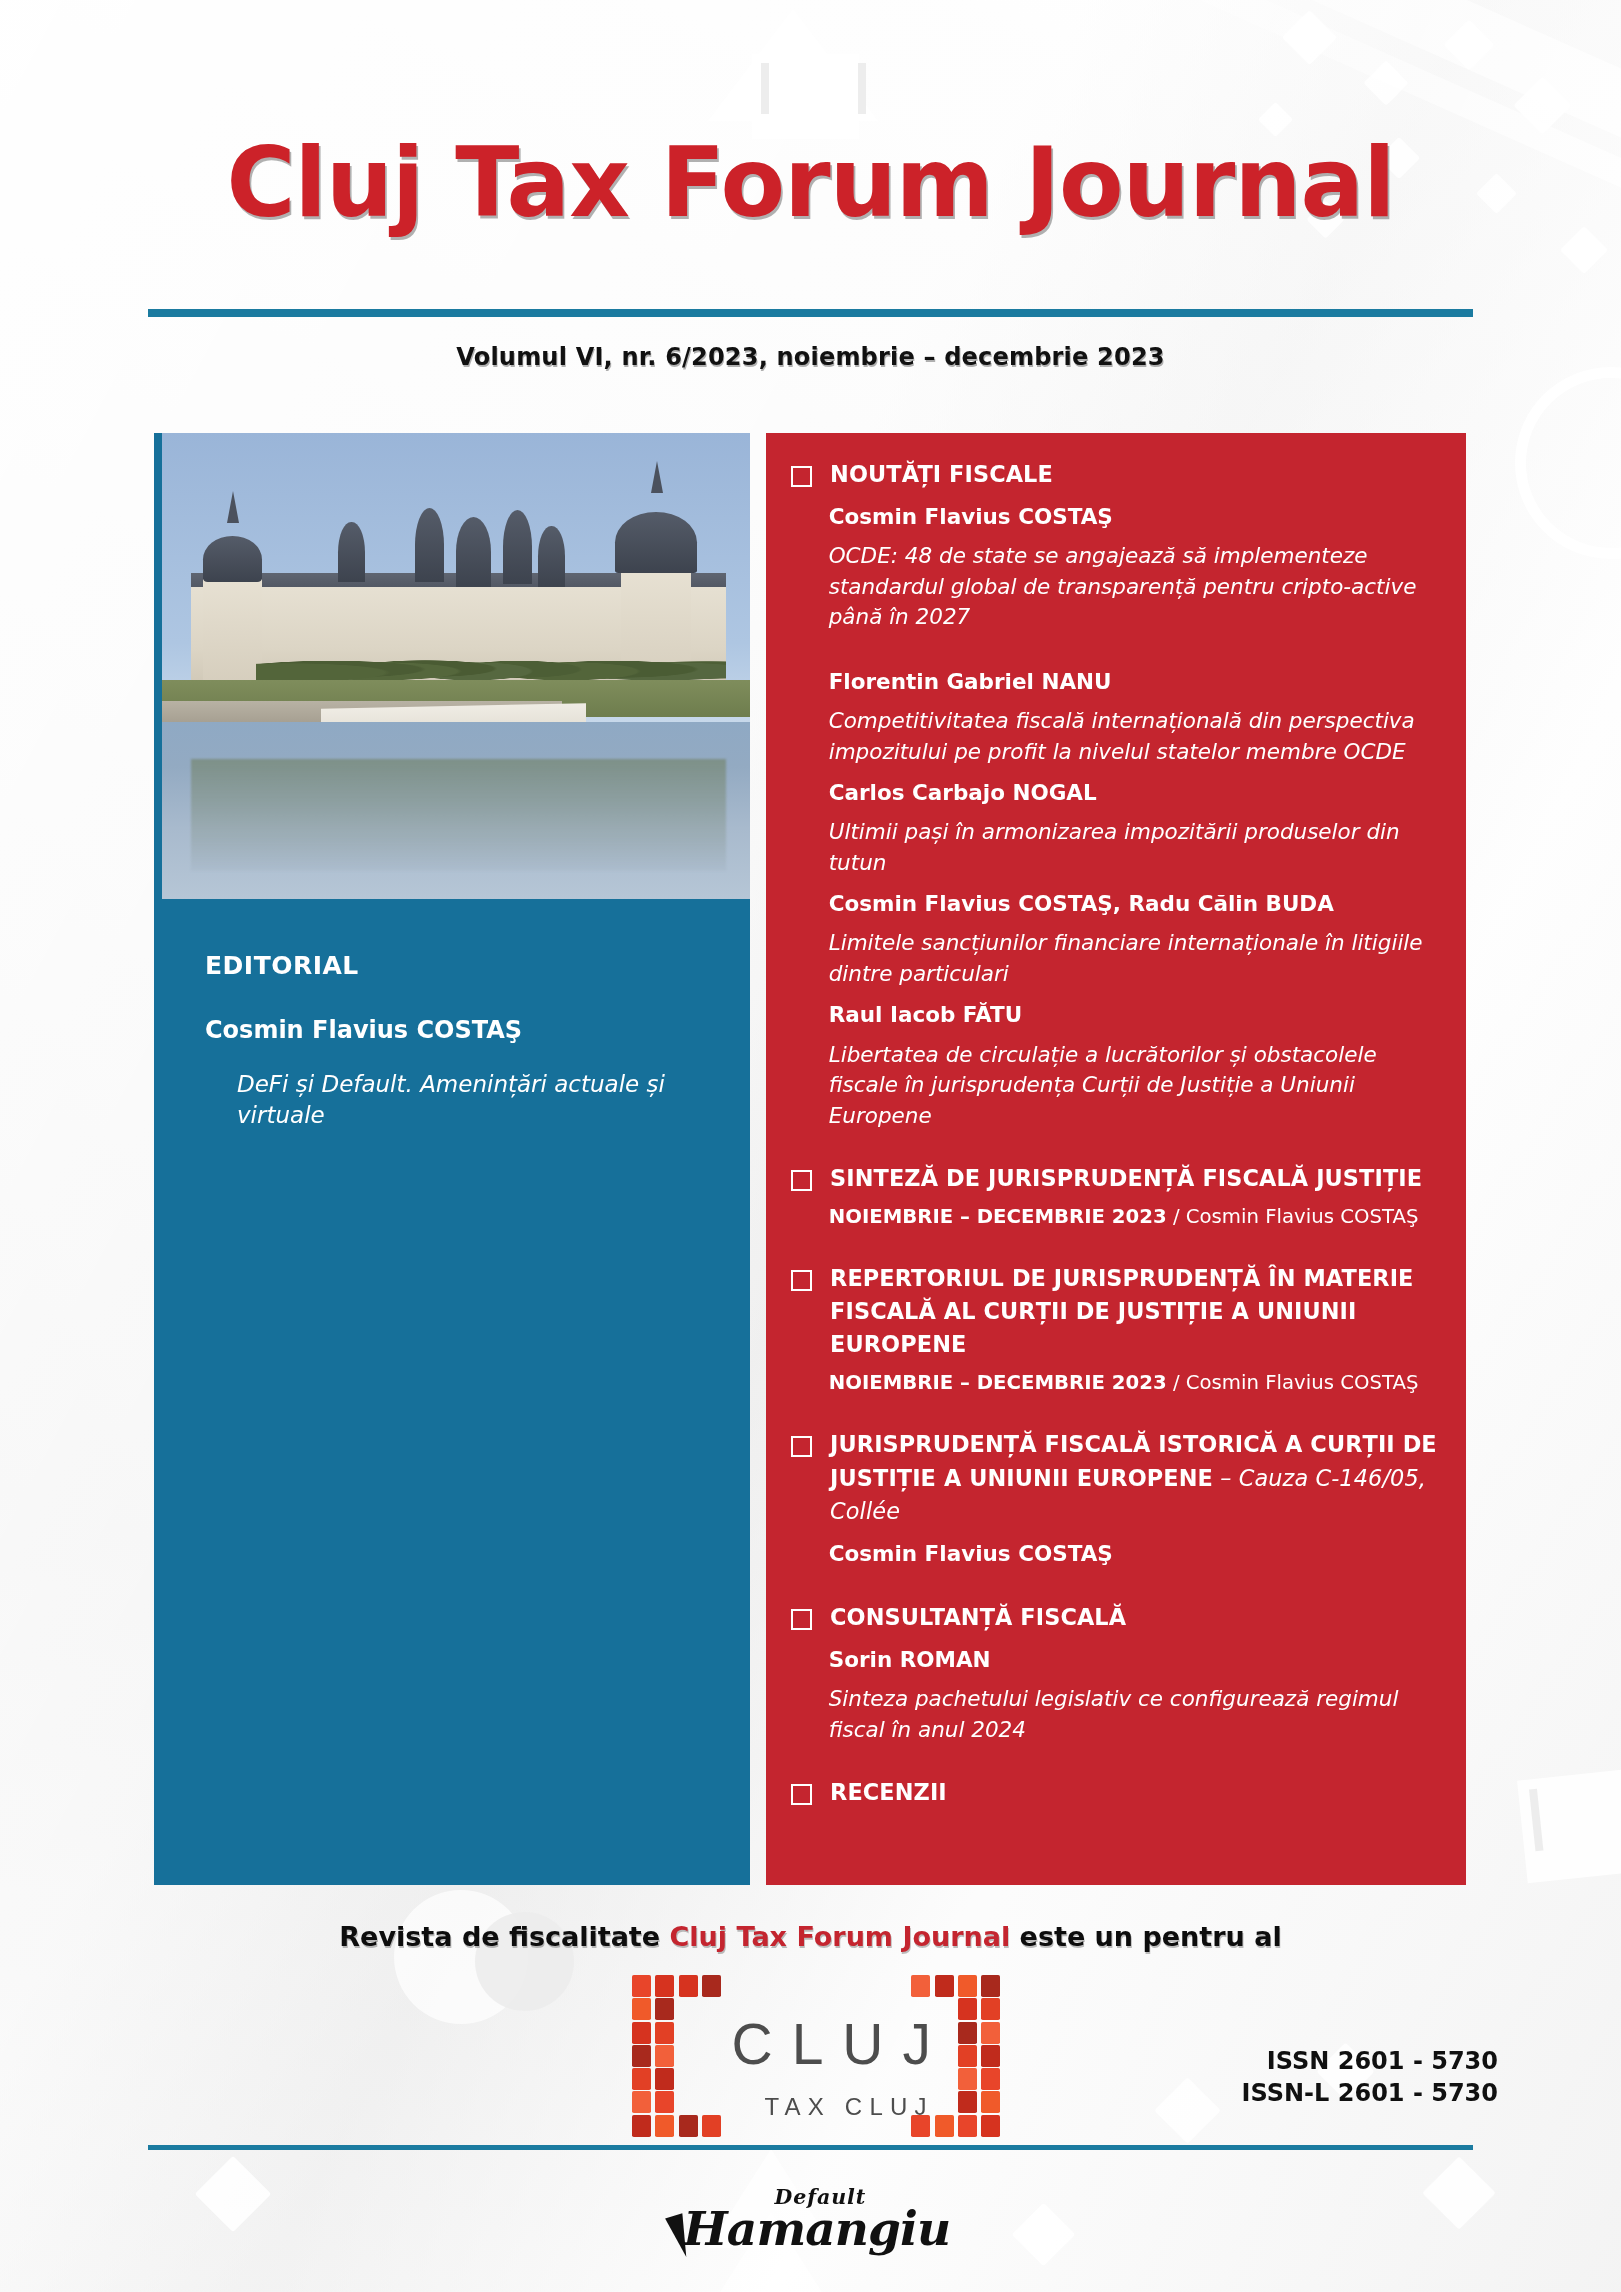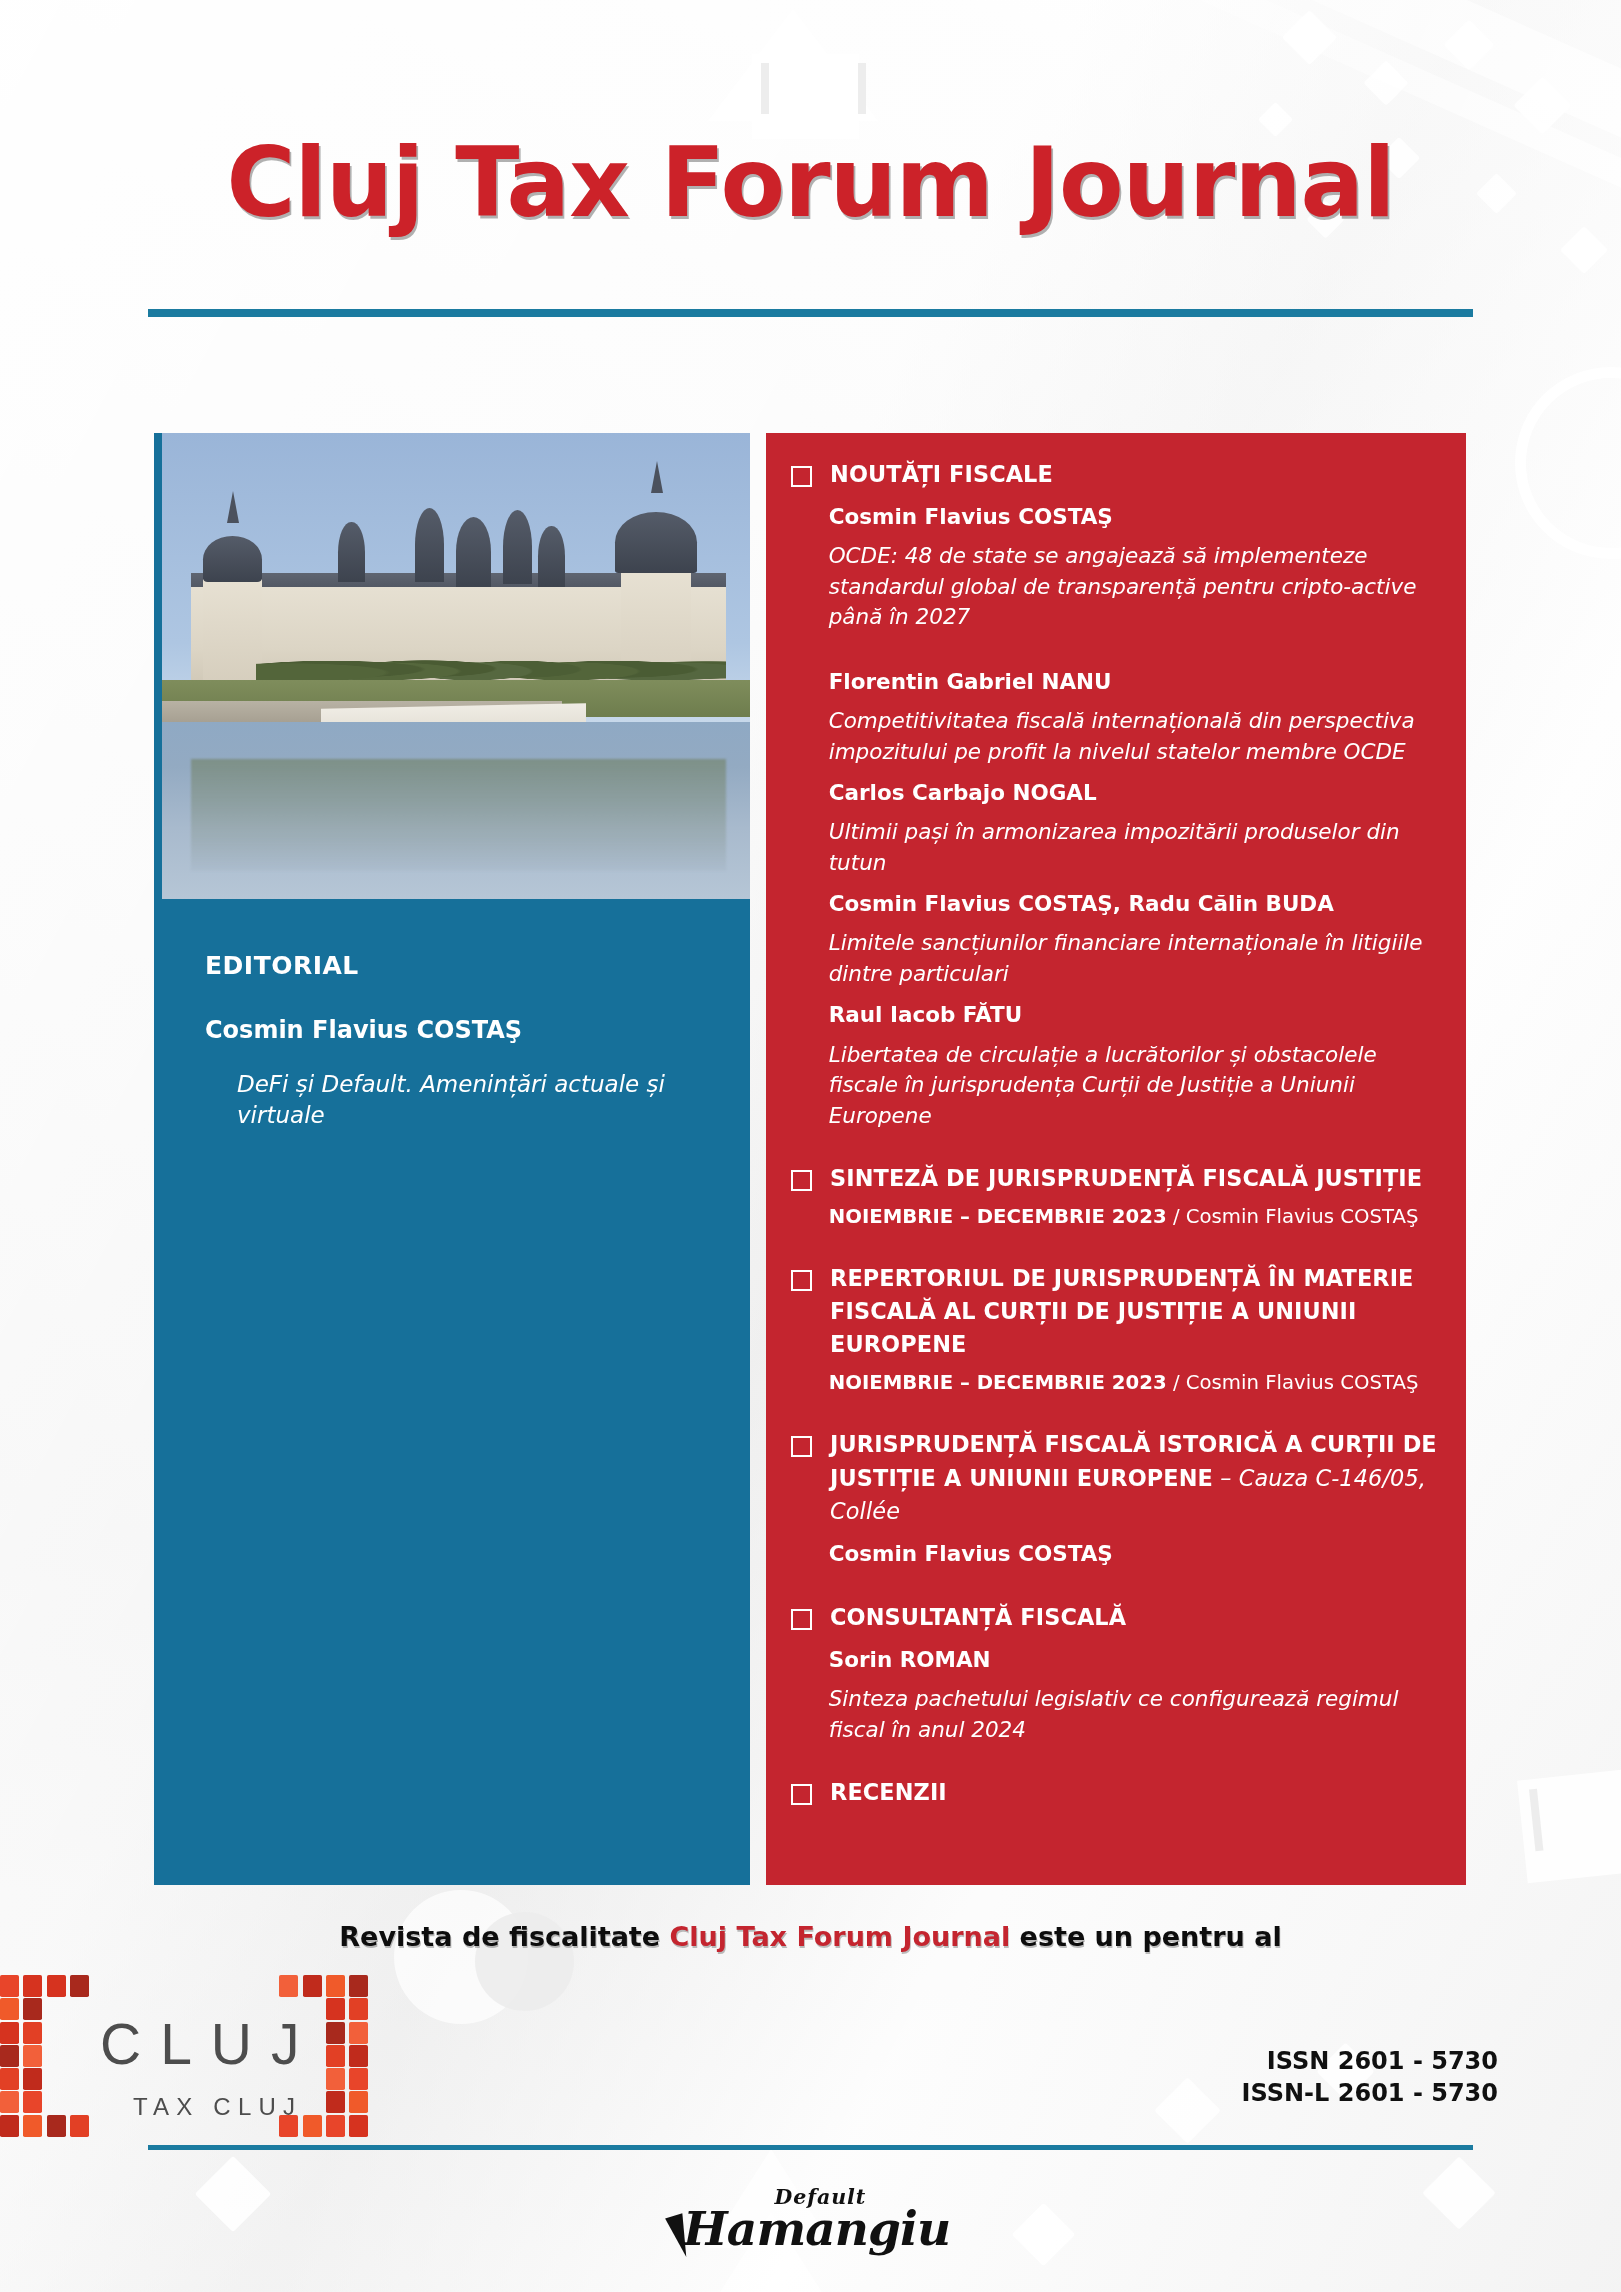--- a/index.html
+++ b/index.html
@@ -218,21 +218,21 @@
     font-family:"DejaVu Sans", sans-serif;
     font-weight:bold;
     font-size:27px;
     color:#0d0d0d;
     text-shadow:0.9px 1.8px 0 rgba(0,0,0,0.25);
   }
   #credit .brand{color:#c4252f;}
 
   #logo-wrap{
     position:absolute;left:0;right:0;top:1975px;
-    display:flex;justify-content:flex-start;align-items:center;
+    display:flex;justify-content:center;align-items:center;
   }
   #ctf-logo{position:relative;width:358px;height:166px;}
   .px{position:absolute;width:19px;height:22.4px;border-radius:1.8px;}
   #logo-word{
     position:absolute;left:100px;top:41px;
     font-family:"Liberation Sans", sans-serif;
     font-size:57px;letter-spacing:19px;color:#4d4d4d;
     line-height:1;
   }
   #logo-sub{
@@ -310,20 +310,21 @@
   <div class="wm wm-diamond" style="left:1164px;top:2087px;width:47px;height:47px;"></div>
   <div class="wm wm-diamond" style="left:1325px;top:2051px;width:41px;height:41px;"></div>
   <div class="wm wm-diamond" style="left:1433px;top:2167px;width:52px;height:52px;"></div>
   <div class="wm wm-diamond" style="left:206px;top:2167px;width:54px;height:54px;"></div>
   <div class="wm wm-diamond" style="left:1021px;top:2212px;width:45px;height:45px;"></div>
 
   <div id="masthead">
     <h1 id="journal-title">Cluj Tax Forum Journal</h1>
   </div>
   <div id="rule-top"></div>
+  <div id="issue-line">Volumul VI, nr. 6/2023, noiembrie – decembrie 2023</div>
 
   <div id="left-col">
 
     <div id="cover-photo">
       <div class="sky"></div>
       <div class="castle-roof"></div>
       <div class="castle-body"></div>
 
       <div class="tower" style="left:7%;top:30%;width:10%;height:26%;"></div>
       <div class="tcap" style="left:7%;top:22%;width:10%;height:10%;"></div>

